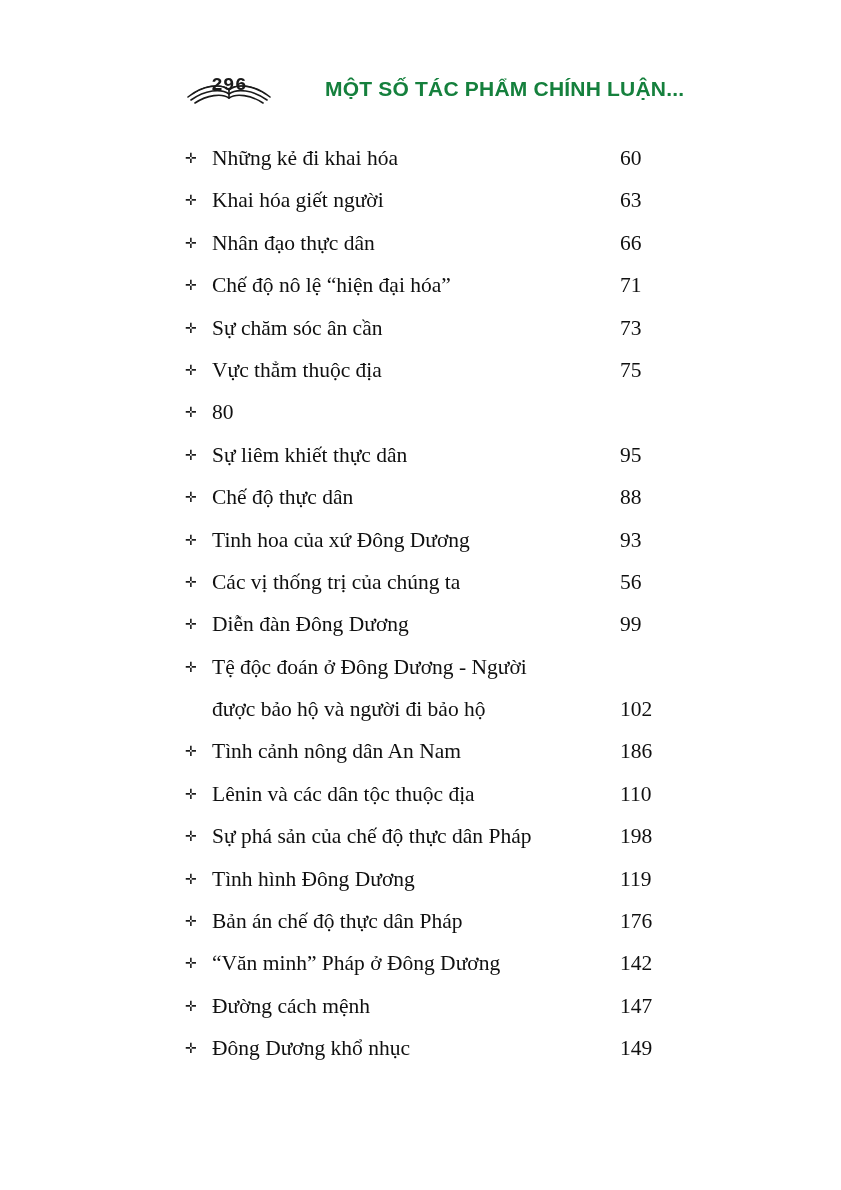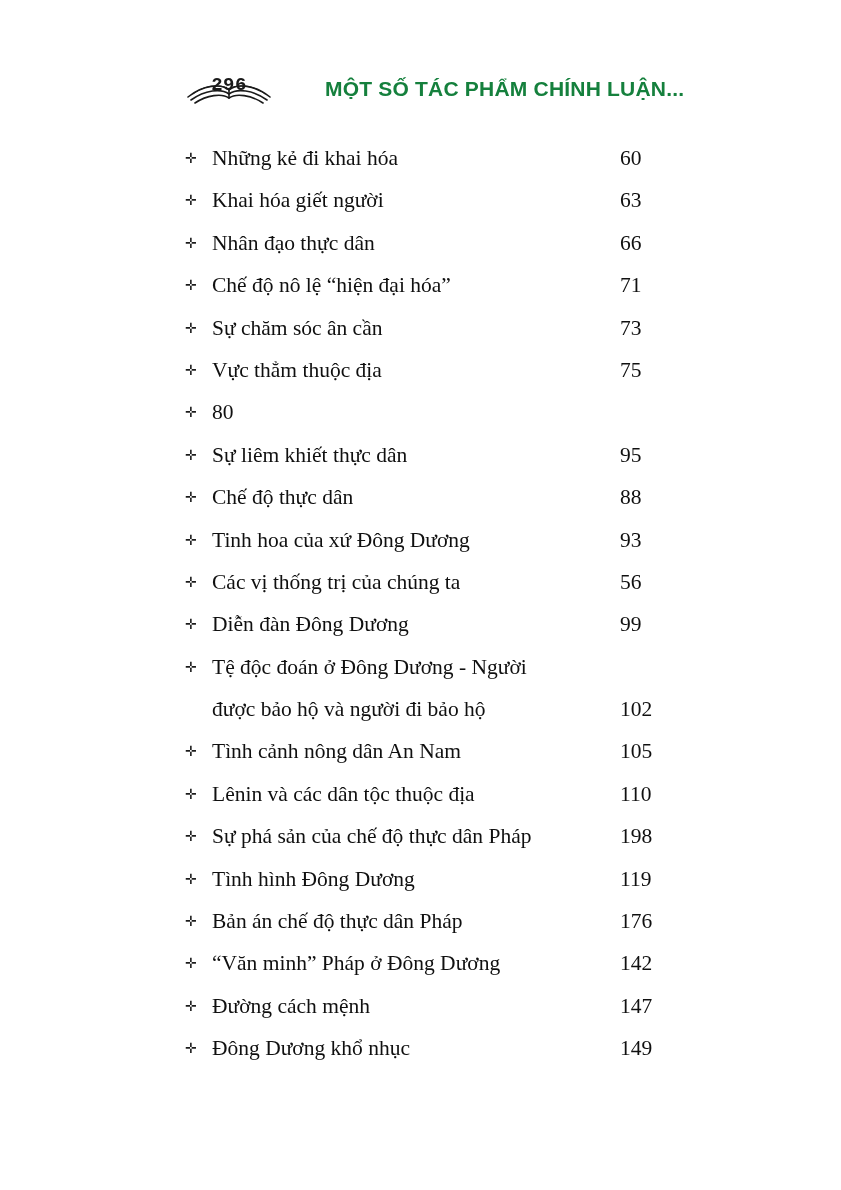--- a/index.html
+++ b/index.html
@@ -165,21 +165,21 @@
         <span class="entry-page"></span>
       </div>
       <div class="toc-row">
         <span class="bullet"></span>
         <span class="entry-title">được bảo hộ và người đi bảo hộ</span>
         <span class="entry-page">102</span>
       </div>
       <div class="toc-row">
         <span class="bullet">✛</span>
         <span class="entry-title">Tình cảnh nông dân An Nam</span>
-        <span class="entry-page">105</span>
+        <span class="entry-page">186</span>
       </div>
       <div class="toc-row">
         <span class="bullet">✛</span>
         <span class="entry-title">Lênin và các dân tộc thuộc địa</span>
         <span class="entry-page">110</span>
       </div>
       <div class="toc-row">
         <span class="bullet">✛</span>
         <span class="entry-title">Sự phá sản của chế độ thực dân Pháp</span>
         <span class="entry-page">198</span>

